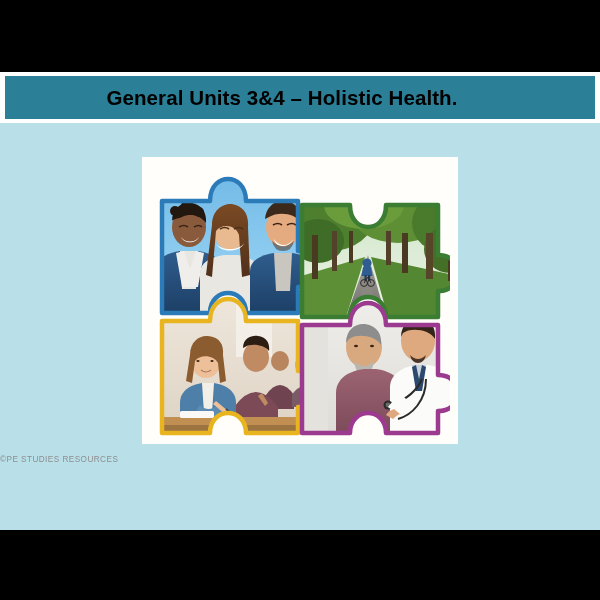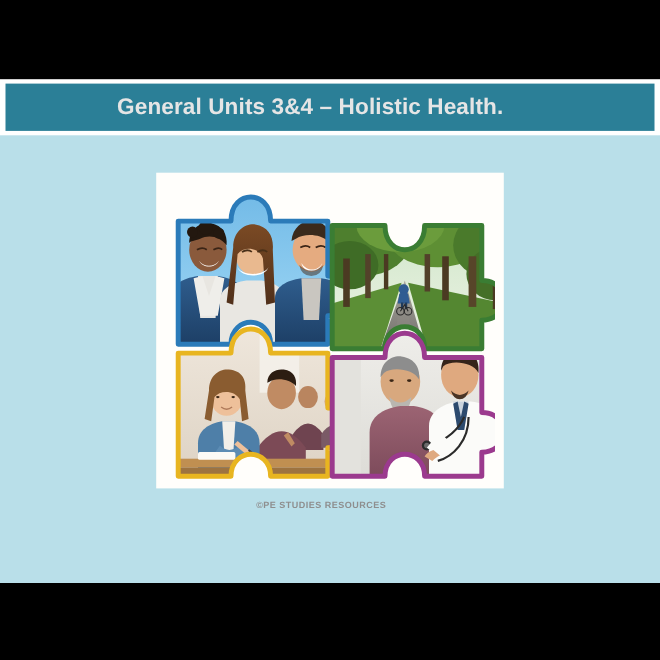--- a/index.html
+++ b/index.html
@@ -36,21 +36,21 @@
   #title-bar {
     position: absolute;
     left: 5px; top: 4px;
     width: 590px; height: 43px;
     background: #2b7f97;
     display: flex;
     align-items: center;
     justify-content: center;
   }
   #title-text {
-    color: #e5e5e5;
+    color: #000000;
     font-size: 20.5px;
     font-weight: bold;
     letter-spacing: 0.1px;
     white-space: nowrap;
     text-align: right;
     padding-right: 36px;
   }
   #content-area {
     position: absolute;
     left: 0; top: 51px;
@@ -72,25 +72,25 @@
     left: 8px; top: 8px;
     width: 300px; height: 272px;
   }
   #puzzle svg { display: block; width: 100%; height: 100%; }
 
   
   #copyright {
     position: absolute;
     left: 0; top: 332px;
     width: 584px;
-    text-align: center;
+    text-align: left;
     color: #8e8e8e;
     font-size: 8.2px;
     letter-spacing: 0.45px;
-    font-weight: bold;
+    font-weight: normal;
   }
 
   
   #logo {
     position: absolute;
     left: 18px; top: 412px;
     width: 46px; height: 41px;
     background: linear-gradient(180deg, #1f7fc4 0%, #1366a8 55%, #0f5792 100%);
     border-radius: 6px;
     border: 1px solid #0d4f86;

